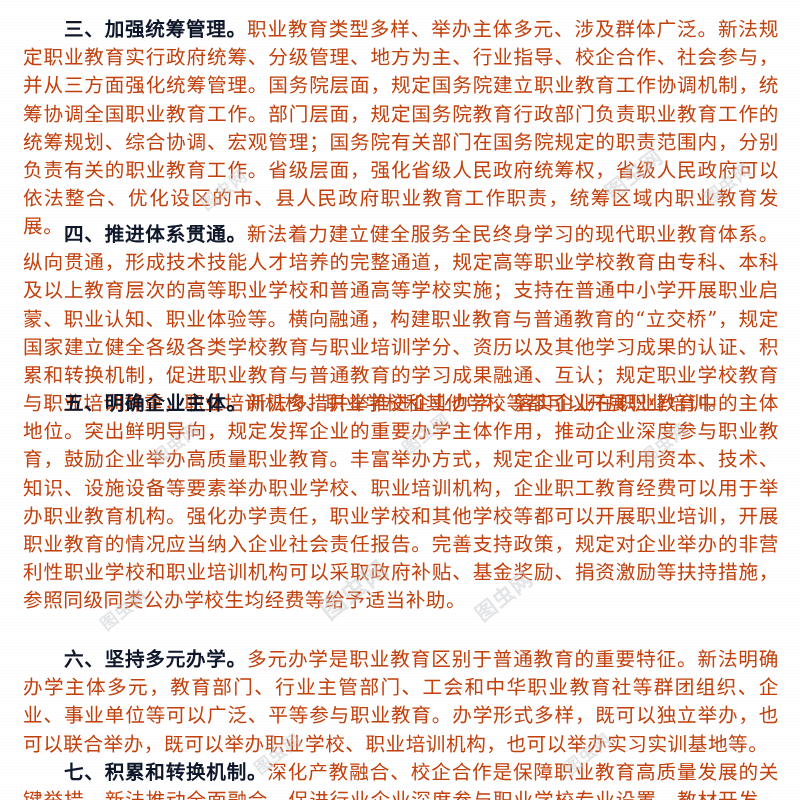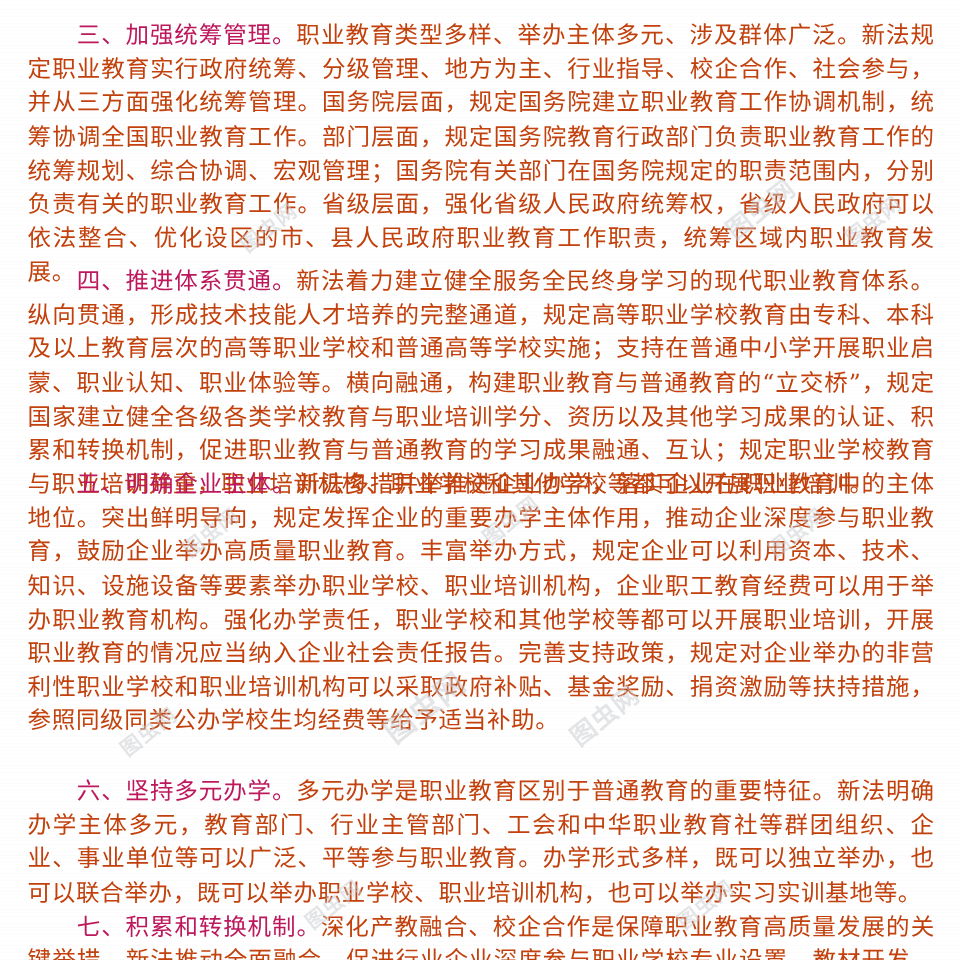--- a/index.html
+++ b/index.html
@@ -67,22 +67,22 @@
     text-justify: inter-character;
     font-size: 19.6px;
     line-height: 28.2px;
     color: #55595e;
     letter-spacing: 0.55px;
     text-indent: 41px;
     word-break: break-all;
   }
 
   .para .heading {
-    font-weight: 400;
-    color: #be185d;
+    font-weight: 700;
+    color: #0f172a;
     letter-spacing: 0.4px;
     margin-top: 48px;
   }
 
   .para .bodytext {
     font-weight: 400;
     color: #c2410c;
     margin-top: 22px;
   }
 

